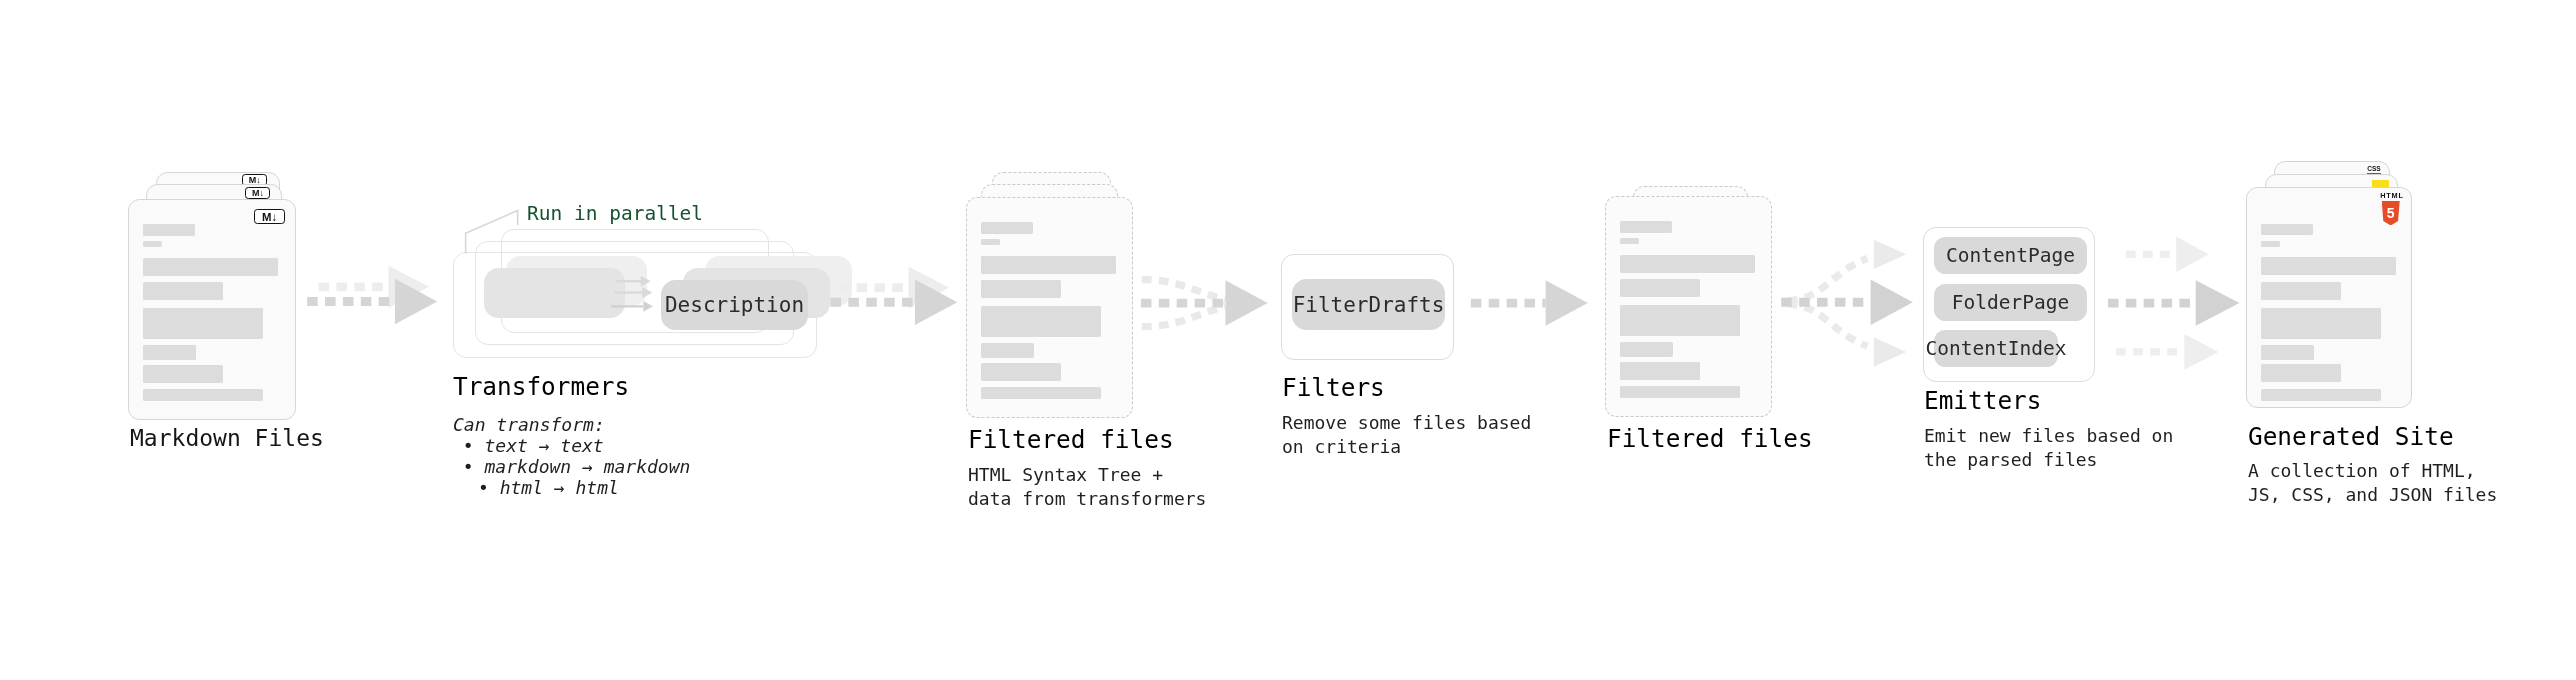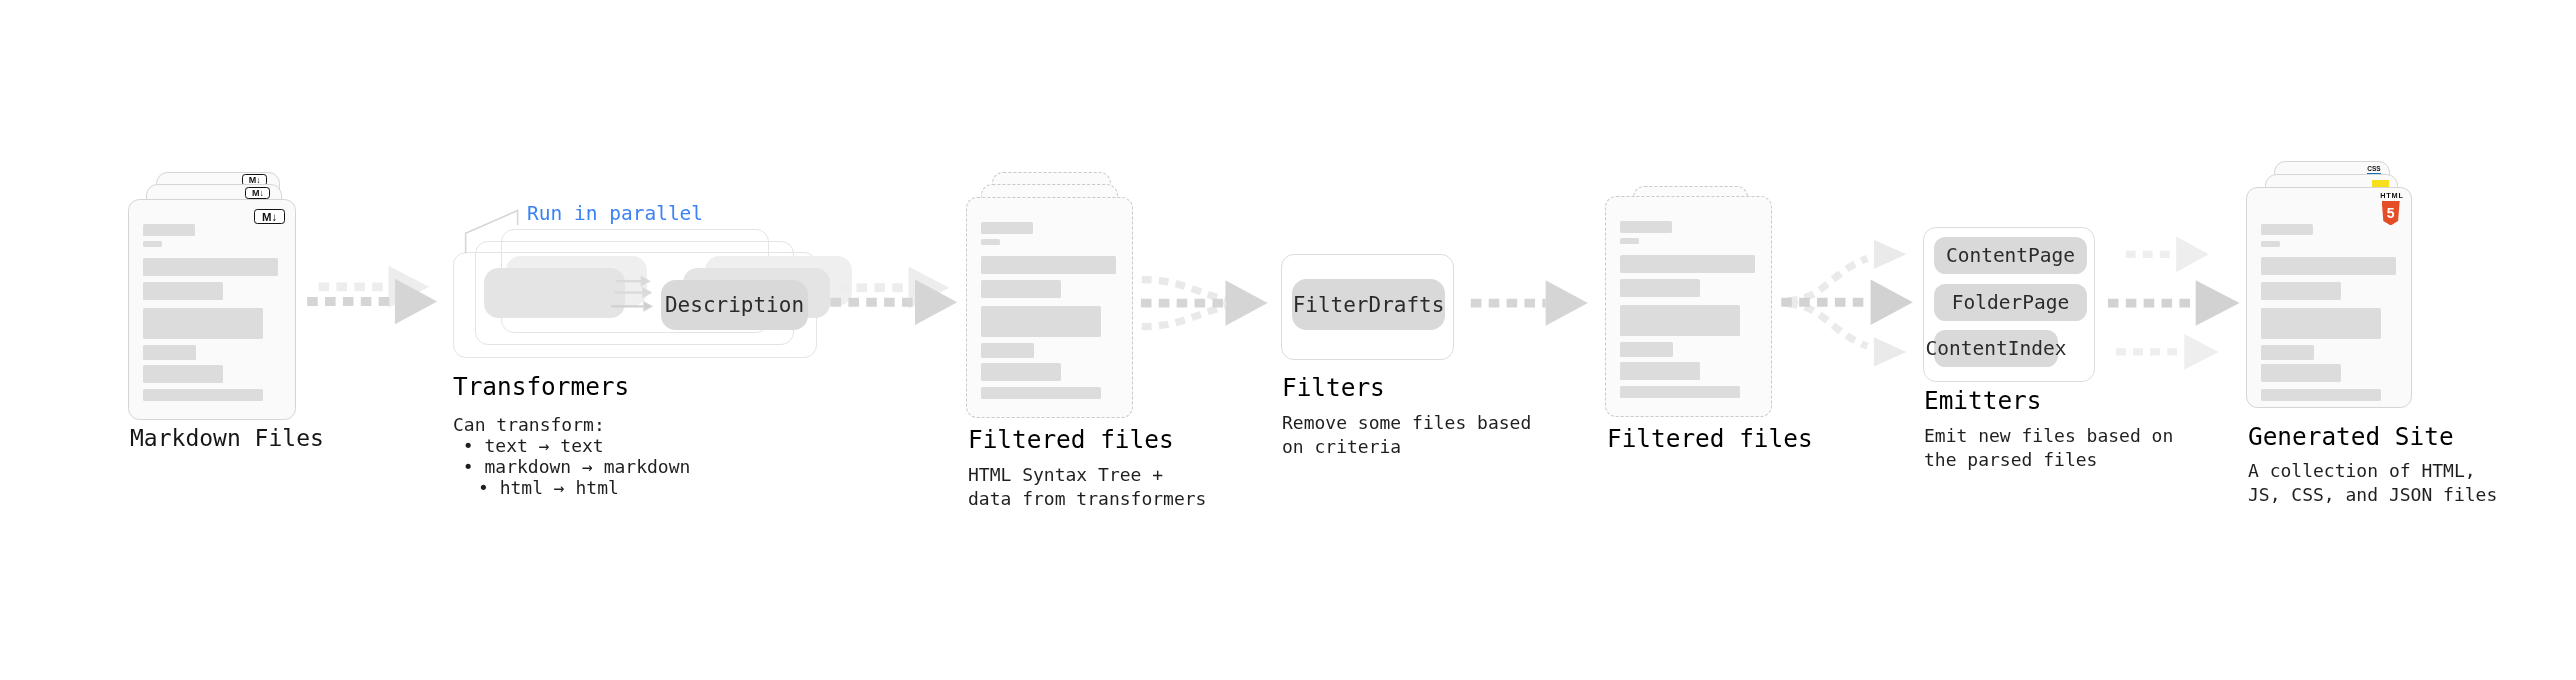--- a/index.html
+++ b/index.html
@@ -25,21 +25,21 @@
   .badge-md{position:absolute;background:#ffffff;border:1.6px solid #111;border-radius:3.3px;
             font-family:"Liberation Sans",sans-serif;font-weight:bold;color:#111;
             display:flex;align-items:center;justify-content:center;box-sizing:border-box;}
   .badge-md.big{width:31px;height:15.4px;font-size:11.4px;right:9.8px;top:9px;}
   .badge-md.small{width:25px;height:12.2px;font-size:9px;}
 
   
   .stage-label{position:absolute;font-size:23px;line-height:24.4px;color:#161616;white-space:nowrap;}
   .stage-title{position:absolute;font-size:24.4px;line-height:26px;color:#000000;white-space:nowrap;}
   .stage-caption{position:absolute;font-size:18px;line-height:24.4px;color:#1f1f1f;white-space:pre-line;}
-  .annotation{position:absolute;font-size:19.5px;color:#3b82f6;white-space:nowrap;}
+  .annotation{position:absolute;font-size:19.5px;color:#14532d;white-space:nowrap;}
   .bullet-line{font-size:18px;line-height:21px;color:#1f1f1f;white-space:pre;}
 
   
   .pill{position:absolute;background:#d9d9d9;border-radius:14.6px;display:flex;align-items:center;
         justify-content:center;font-size:21px;color:#2b2b2b;box-sizing:border-box;}
   .pill.ghost1{background:#e4e4e4;}
   .pill.ghost2{background:#efefef;}
   .pill.emit{border-radius:11.4px;font-size:19.5px;}
 
   
@@ -94,21 +94,21 @@
   <div class="annotation" style="left:527px;top:202px;">Run in parallel</div>
 
   <div class="pill ghost2" style="left:506px;top:256px;width:141px;height:50px;"></div>
   <div class="pill ghost1" style="left:484px;top:268px;width:141px;height:50px;"></div>
 
   <div class="pill ghost2" style="left:705px;top:256px;width:147px;height:50px;"></div>
   <div class="pill ghost1" style="left:683px;top:268px;width:147px;height:50px;"></div>
   <div class="pill" style="left:661px;top:280px;width:147px;height:50px;">Description</div>
 
   <div class="stage-title" style="left:453px;top:374px;">Transformers</div>
-  <div class="abs" style="left:453px;top:414px;">
+  <div class="abs" style="left:453px;top:414px;font-style:italic;">
     <div class="bullet-line">Can transform:</div>
     <div class="bullet-line" style="margin-left:9.8px;">• text → text</div>
     <div class="bullet-line" style="margin-left:9.8px;">• markdown → markdown</div>
     <div class="bullet-line" style="margin-left:25px;">• html → html</div>
   </div>
 
   <div class="abs" style="left:966px;top:159px;width:211px;height:268px;">
     <div class="doc-card dashed" style="left:26px;top:13px;width:119px;height:195px;"></div>
     <div class="doc-card dashed" style="left:15.4px;top:25px;width:137px;height:195px;"></div>
     <div class="doc-card dashed" style="left:0;top:38px;width:167px;height:221px;">

